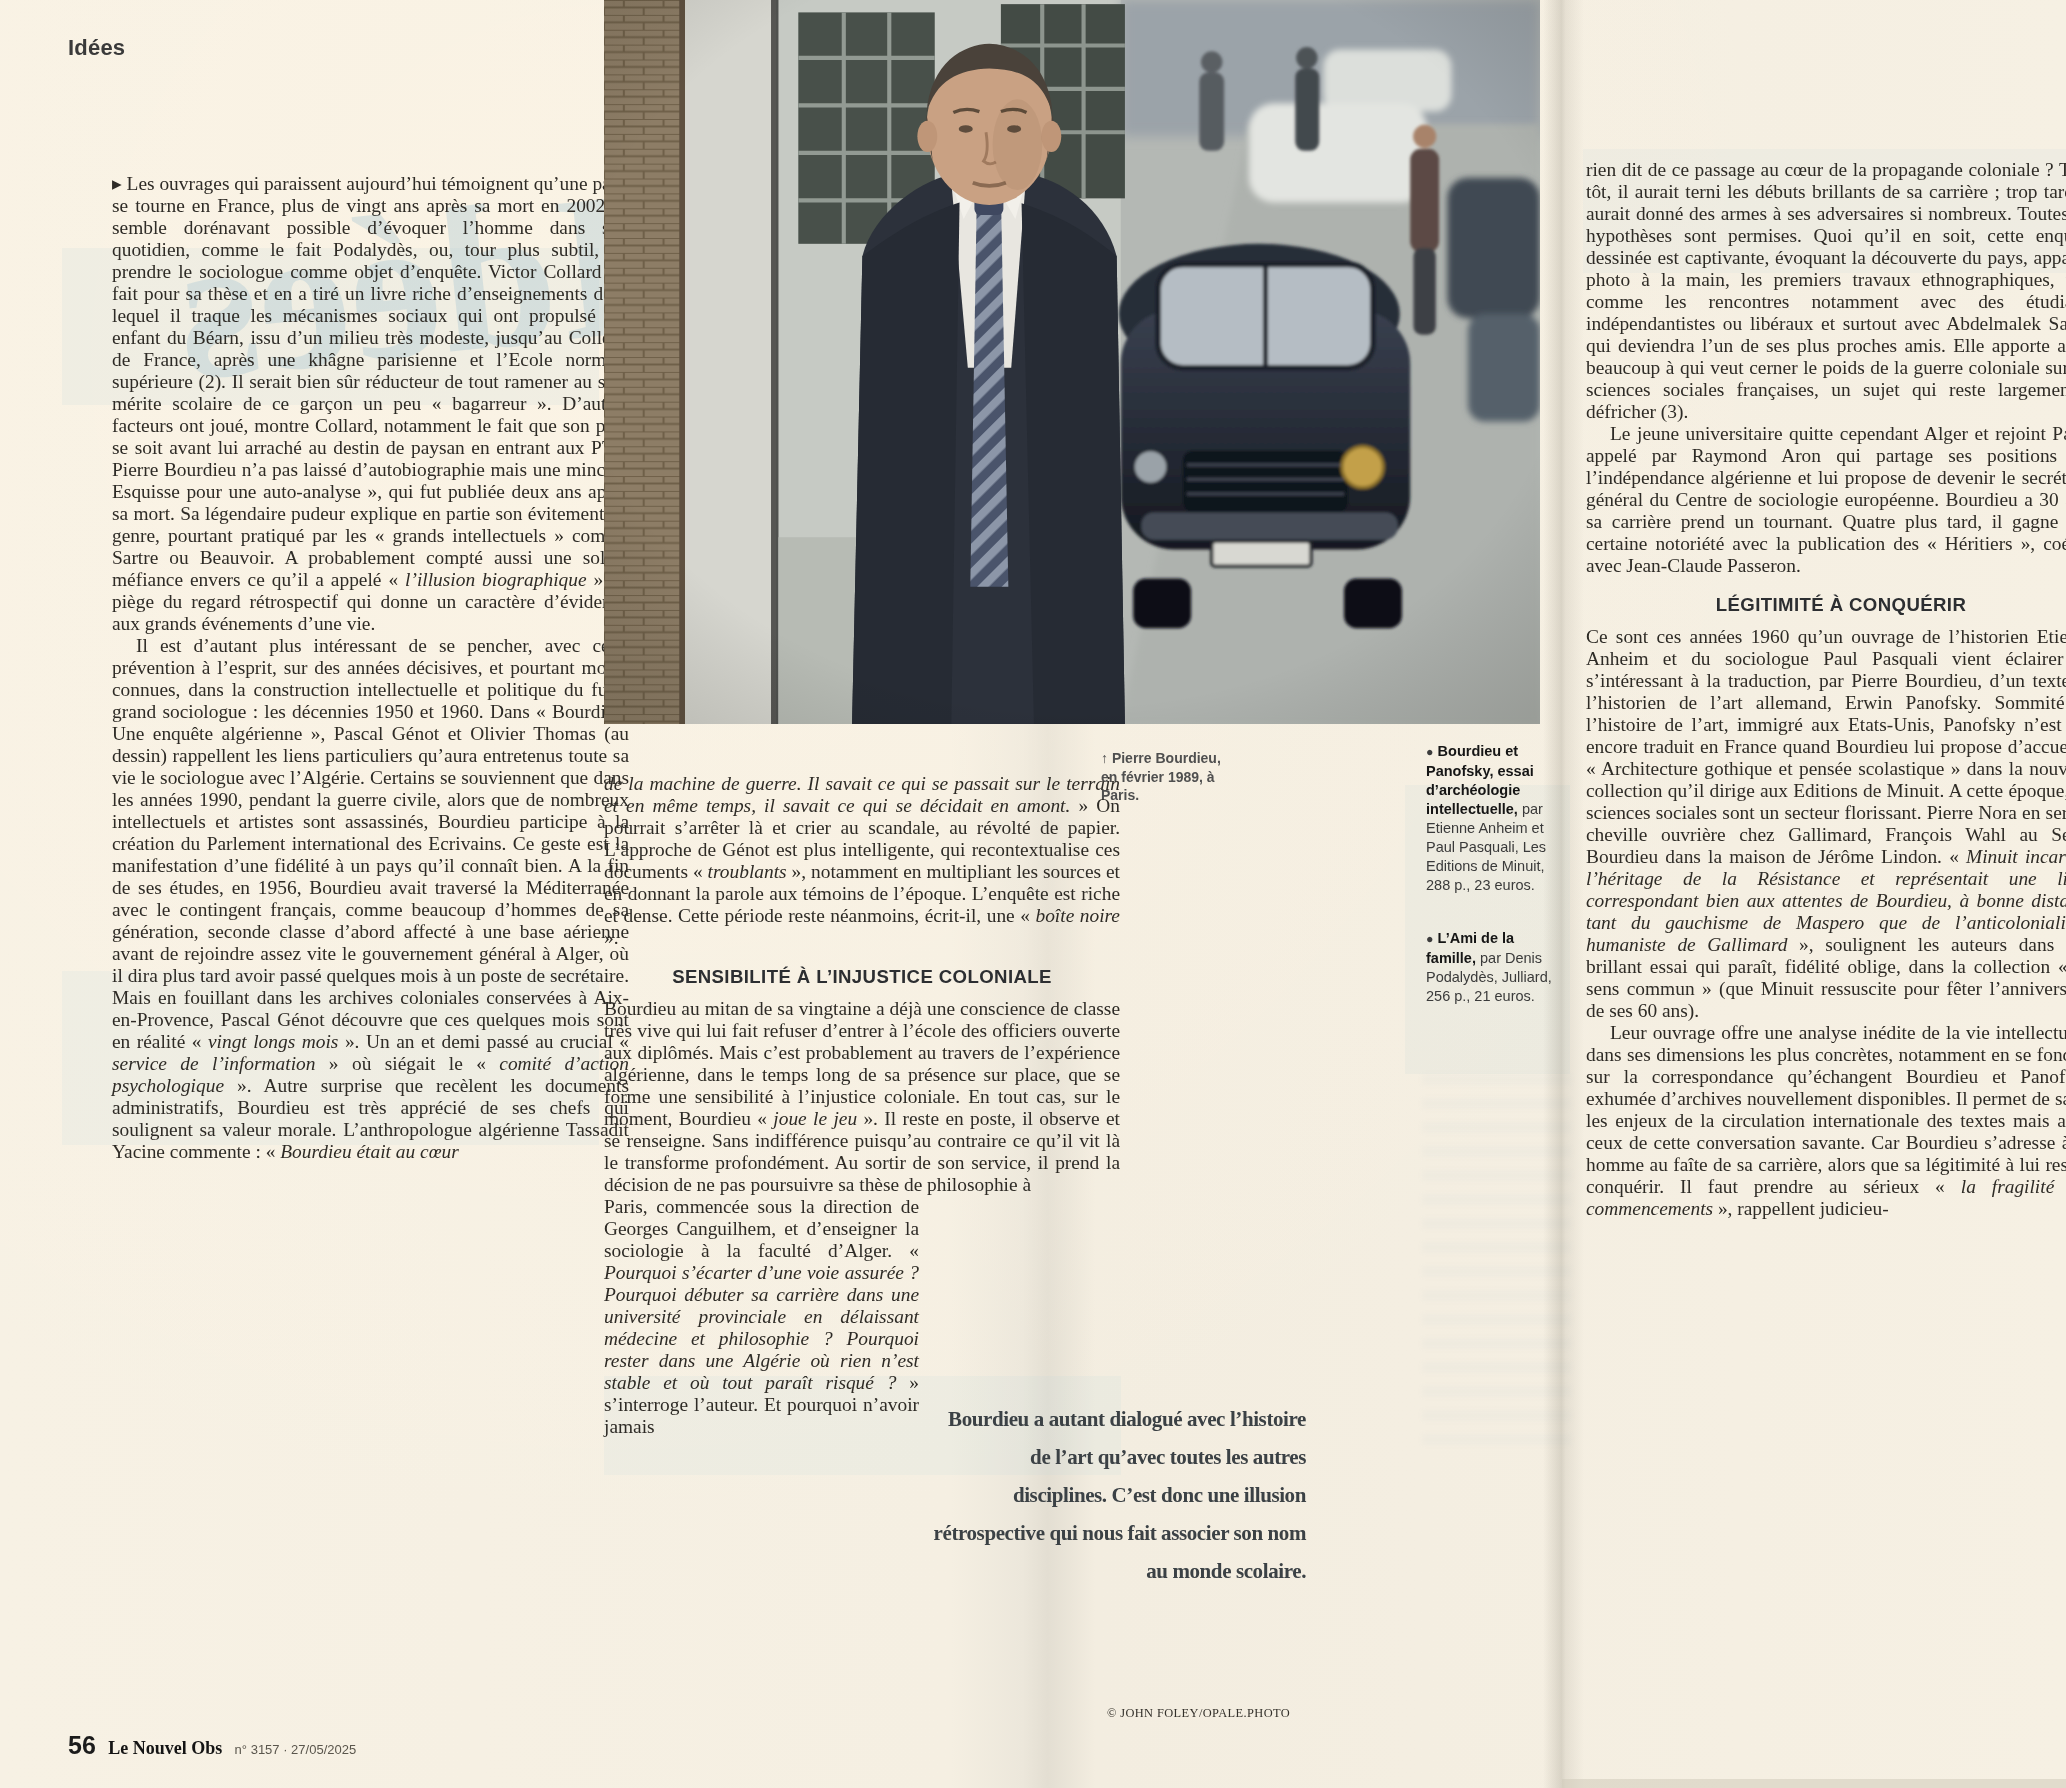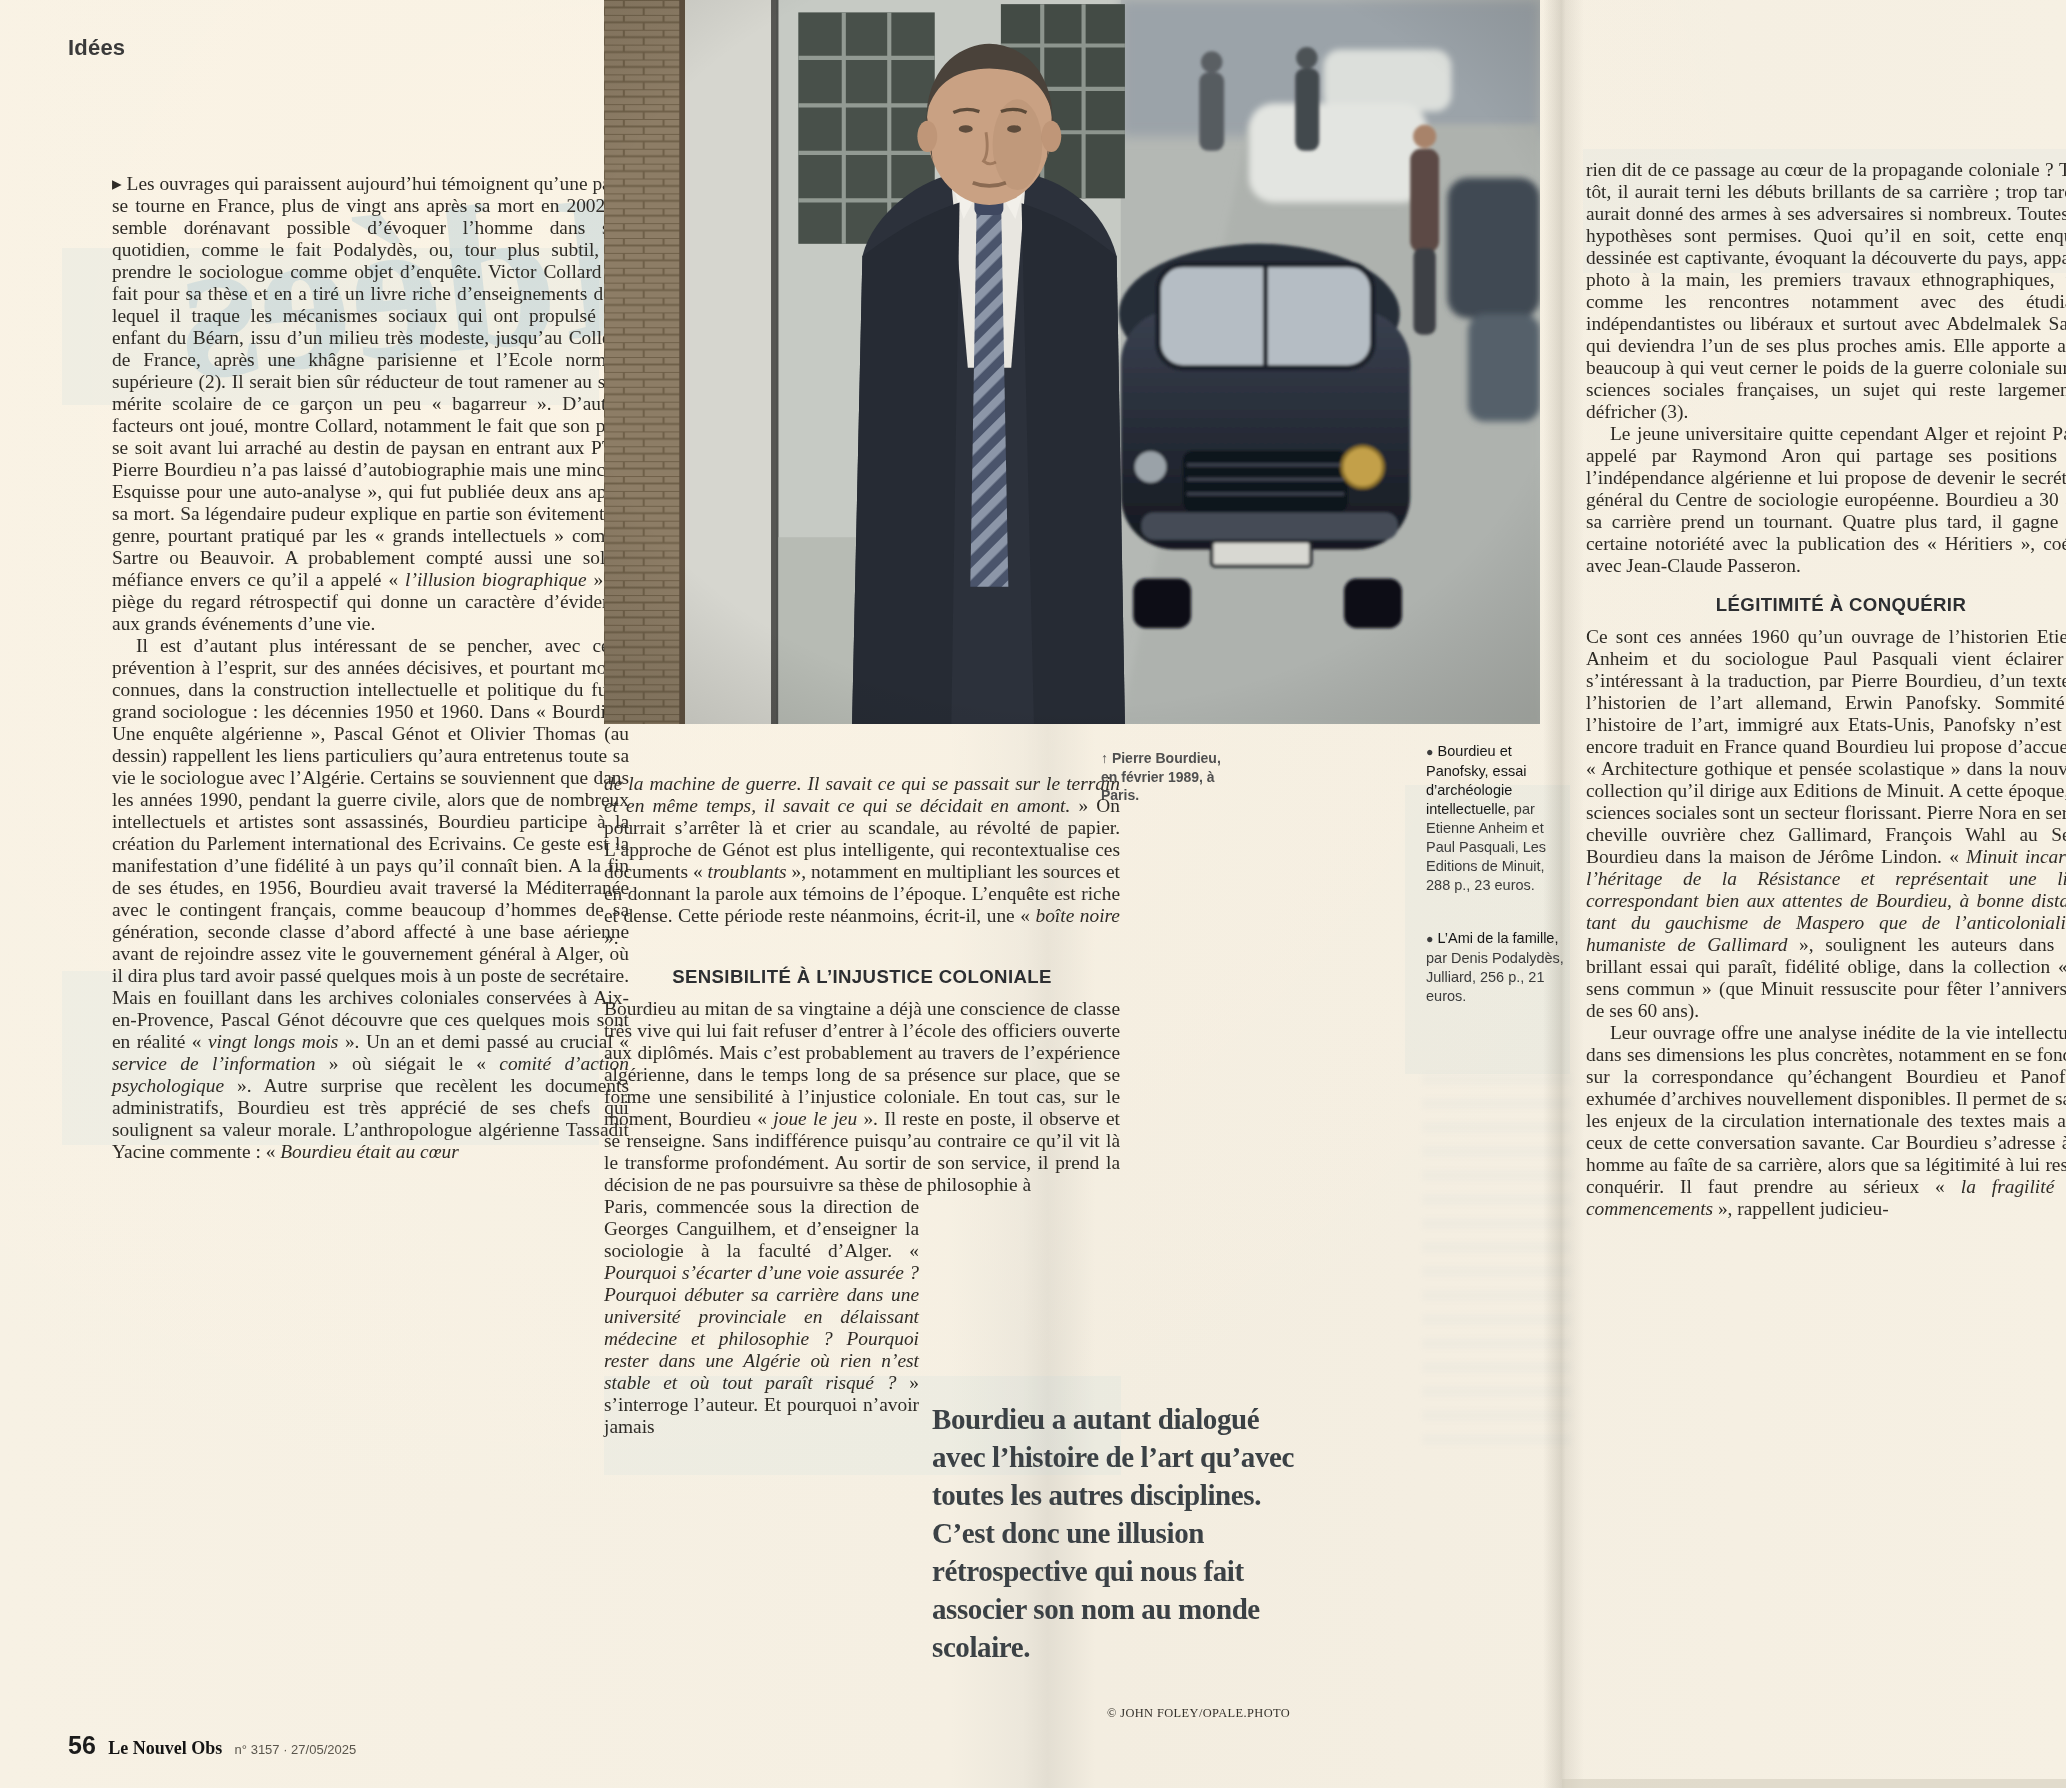--- a/index.html
+++ b/index.html
@@ -40,29 +40,29 @@
 
   
   .photo { position:absolute; left:604px; top:0; width:936px; height:724px; overflow:hidden; background:#c8ccc6; }
   .photo svg { display:block; width:100%; height:100%; }
 
   .caption { position:absolute; left:1101px; top:749px; width:120px;
     font-family:"Liberation Sans", sans-serif; font-weight:700; font-size:14px; line-height:18.6px;
     color:#4f4f4f; text-align:left; }
 
   .pull-quote { position:absolute; left:932px; top:1400px; width:374px;
-    font-family:"Liberation Serif", serif; font-weight:700; font-size:29px; line-height:38px;
-    letter-spacing:-0.4px; color:#3b4145; text-align:left; }
+    font-family:"Liberation Serif", serif; font-weight:700; font-size:21px; line-height:38px;
+    letter-spacing:-0.4px; color:#3b4145; text-align:right; }
 
   
   .books { position:absolute; left:1426px; top:742px; width:140px; text-align:left;
     font-family:"Liberation Sans", sans-serif; font-size:14.5px; line-height:19px; }
   .books .book { margin-bottom:34px; }
   .books .dot { font-size:12.4px; color:#3c3c3c; margin-right:4.1px; }
-  .books .bk-title { font-weight:400; color:#151515; }
+  .books .bk-title { font-weight:700; color:#151515; }
   .books .bk-details { font-weight:400; color:#3a3a3a; }
 
   
   .footer { position:absolute; top:1731px; display:flex; align-items:baseline; gap:12.4px; }
   .footer .pagenum { font-family:"Liberation Sans", sans-serif; font-weight:700; font-size:25px; color:#1c1c1c; }
   .footer .brand { font-family:"Liberation Serif", serif; font-weight:700; font-size:18px; color:#141414; }
   .footer .issue { font-family:"Liberation Sans", sans-serif; font-size:13px; color:#5a564d; }
   .credit { position:absolute; left:1021px; top:1706px; width:355px; text-align:center;
     font-family:Liberation Serif, serif; font-size:12.4px; letter-spacing:0.4px; color:#33302a; }
 </style>

